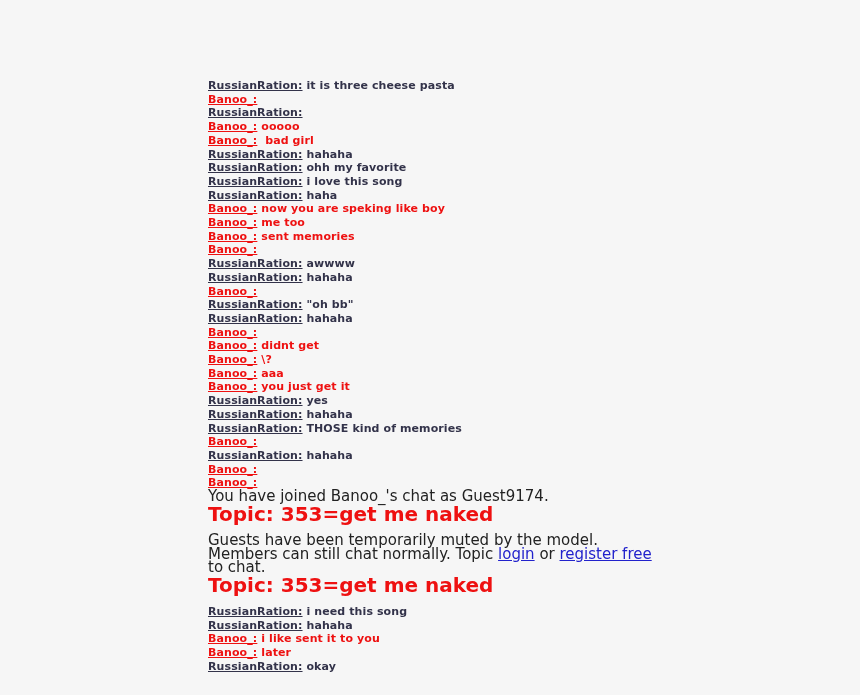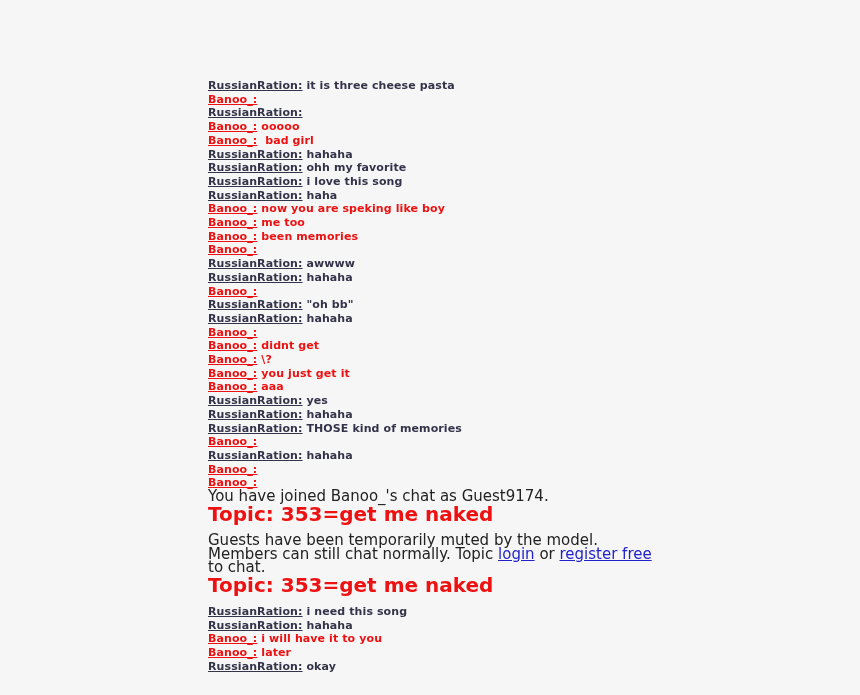--- a/index.html
+++ b/index.html
@@ -63,49 +63,49 @@
       <div class="line ba"><span class="user">Banoo_:</span><span></span></div>
       <div class="line ru"><span class="user">RussianRation:</span><span></span></div>
       <div class="line ba"><span class="user">Banoo_:</span><span> ooooo</span></div>
       <div class="line ba"><span class="user">Banoo_:</span><span>  bad girl</span></div>
       <div class="line ru"><span class="user">RussianRation:</span><span> hahaha</span></div>
       <div class="line ru"><span class="user">RussianRation:</span><span> ohh my favorite</span></div>
       <div class="line ru"><span class="user">RussianRation:</span><span> i love this song</span></div>
       <div class="line ru"><span class="user">RussianRation:</span><span> haha</span></div>
       <div class="line ba"><span class="user">Banoo_:</span><span> now you are speking like boy</span></div>
       <div class="line ba"><span class="user">Banoo_:</span><span> me too</span></div>
-      <div class="line ba"><span class="user">Banoo_:</span><span> been memories</span></div>
+      <div class="line ba"><span class="user">Banoo_:</span><span> sent memories</span></div>
       <div class="line ba"><span class="user">Banoo_:</span><span></span></div>
       <div class="line ru"><span class="user">RussianRation:</span><span> awwww</span></div>
       <div class="line ru"><span class="user">RussianRation:</span><span> hahaha</span></div>
       <div class="line ba"><span class="user">Banoo_:</span><span></span></div>
       <div class="line ru"><span class="user">RussianRation:</span><span> "oh bb"</span></div>
       <div class="line ru"><span class="user">RussianRation:</span><span> hahaha</span></div>
       <div class="line ba"><span class="user">Banoo_:</span><span></span></div>
       <div class="line ba"><span class="user">Banoo_:</span><span> didnt get</span></div>
       <div class="line ba"><span class="user">Banoo_:</span><span> \?</span></div>
+      <div class="line ba"><span class="user">Banoo_:</span><span> aaa</span></div>
       <div class="line ba"><span class="user">Banoo_:</span><span> you just get it</span></div>
-      <div class="line ba"><span class="user">Banoo_:</span><span> aaa</span></div>
       <div class="line ru"><span class="user">RussianRation:</span><span> yes</span></div>
       <div class="line ru"><span class="user">RussianRation:</span><span> hahaha</span></div>
       <div class="line ru"><span class="user">RussianRation:</span><span> THOSE kind of memories</span></div>
       <div class="line ba"><span class="user">Banoo_:</span><span></span></div>
       <div class="line ru"><span class="user">RussianRation:</span><span> hahaha</span></div>
       <div class="line ba"><span class="user">Banoo_:</span><span></span></div>
       <div class="line ba"><span class="user">Banoo_:</span><span></span></div>
     </div>
 
   <div class="notice">You have joined Banoo_'s chat as Guest9174.</div>
   <div class="topic">Topic: 353=get me naked</div>
 
   <div class="notice">
     <span>Guests have been temporarily muted by the model. Members can still chat normally. Topic </span><span class="link">login</span><span> or </span><span class="link">register free</span><span> to chat.</span>
   </div>
   <div class="topic topic2">Topic: 353=get me naked</div>
 
   <div id="msgs-after">
       <div class="line ru"><span class="user">RussianRation:</span><span> i need this song</span></div>
       <div class="line ru"><span class="user">RussianRation:</span><span> hahaha</span></div>
-      <div class="line ba"><span class="user">Banoo_:</span><span> i will have it to you</span></div>
+      <div class="line ba"><span class="user">Banoo_:</span><span> i like sent it to you</span></div>
       <div class="line ba"><span class="user">Banoo_:</span><span> later</span></div>
       <div class="line ru"><span class="user">RussianRation:</span><span> okay</span></div>
     </div>
 </div>
 
 </body></html>

